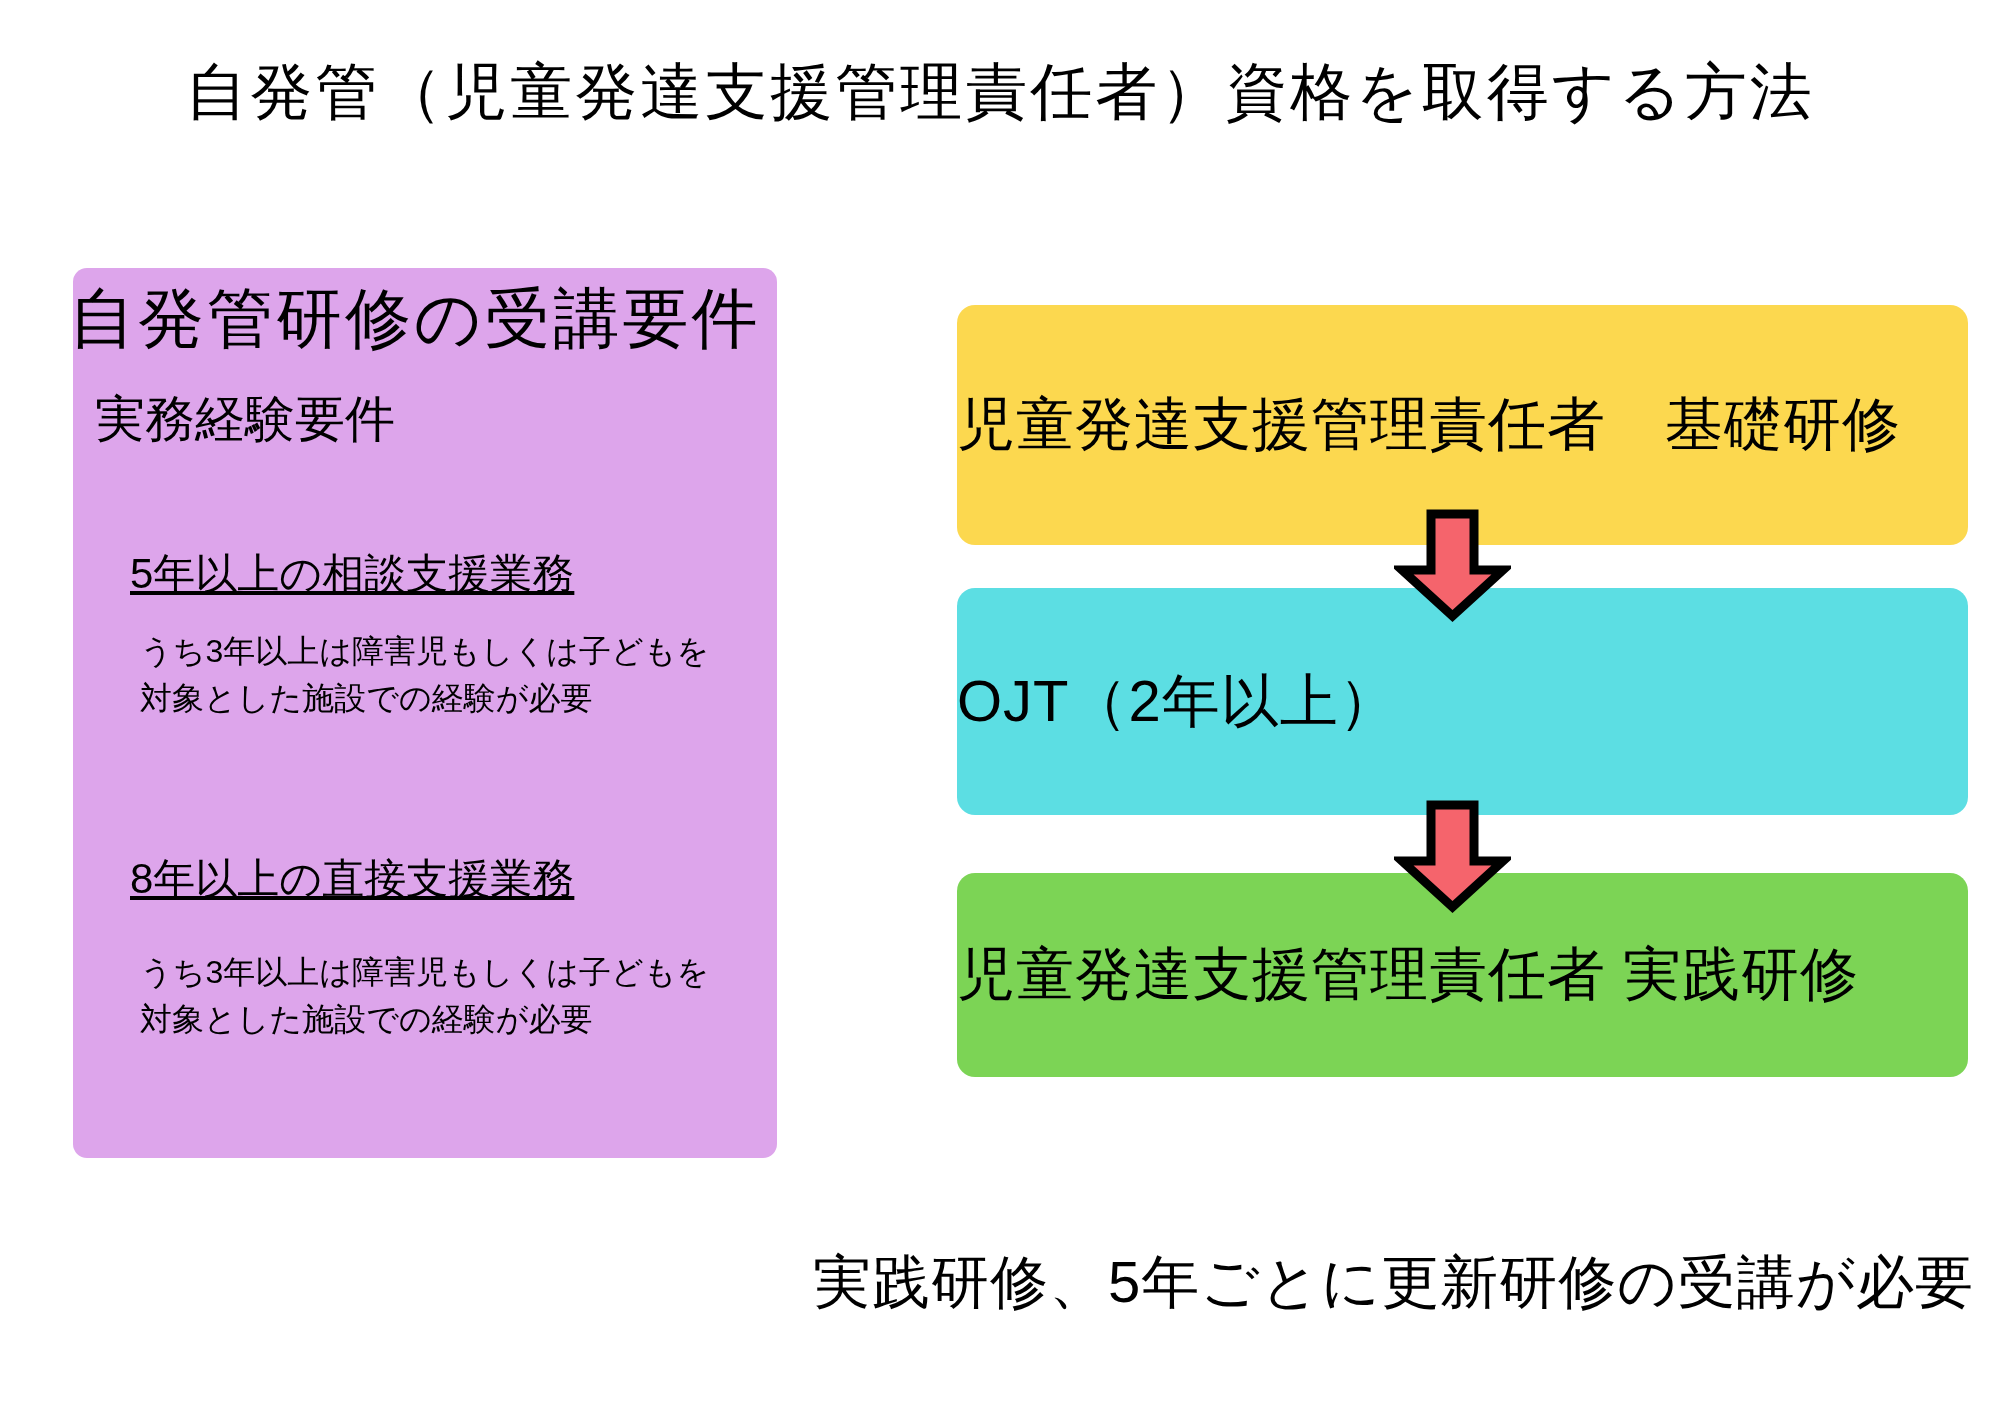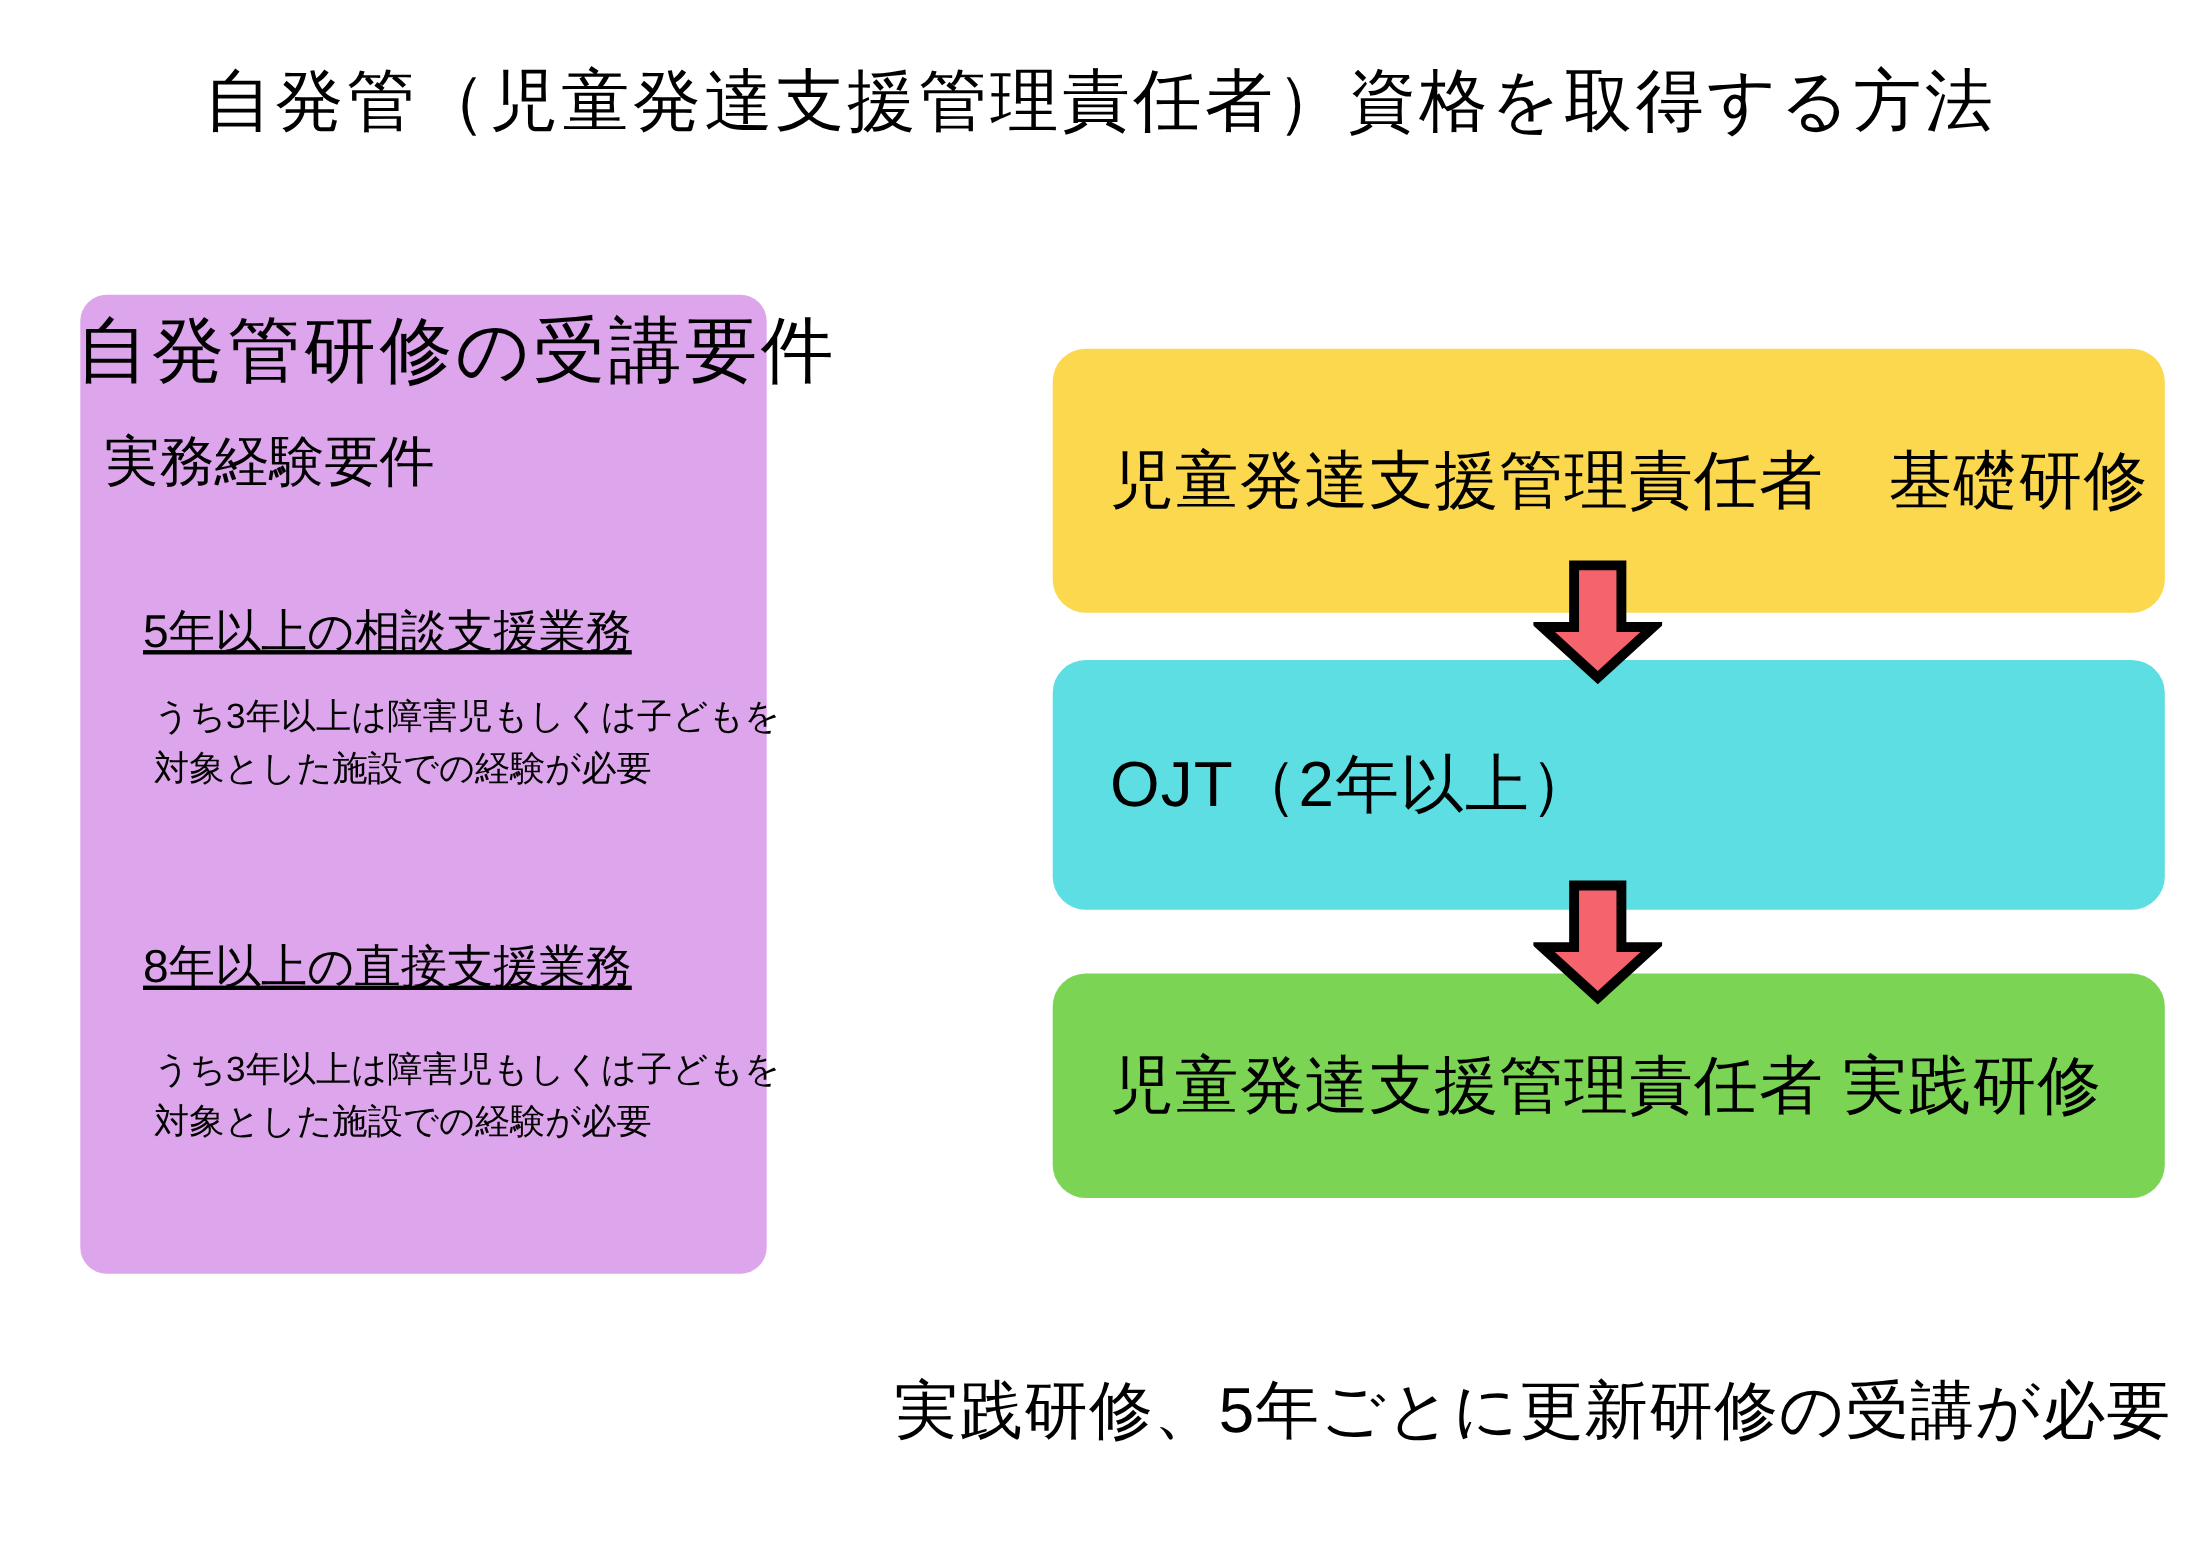--- a/index.html
+++ b/index.html
@@ -23,23 +23,23 @@
     text-align: center;
     font-size: 62px;
     font-weight: 500;
     letter-spacing: 3px;
     white-space: nowrap;
   }
   .req-panel {
     position: absolute;
     left: 73px;
     top: 268px;
-    width: 624px;
+    width: 704px;
     height: 890px;
-    border-radius: 24px;
+    border-radius: 14px;
     background: #dda5eb;
   }
   .req-heading {
     position: absolute;
     left: -4px;
     top: 6px;
     font-size: 66px;
     font-weight: 500;
     letter-spacing: 3px;
     white-space: nowrap;
@@ -68,29 +68,27 @@
     font-size: 32px;
     line-height: 47px;
     font-weight: 400;
   }
   .req-item-1 .req-note { margin-top: 42px; }
   .req-note span { display: block; }
   .flow-step {
     position: absolute;
     left: 957px;
     width: 1011px;
-    border-radius: 30px;
+    border-radius: 18px;
     display: flex;
     align-items: center;
-    padding-left: 52px;
     font-size: 58px;
     font-weight: 500;
     letter-spacing: 1px;
     white-space: nowrap;
-    margin-top: 12px;
   }
   .flow-step-0 { top: 305px; height: 240px; }
   .flow-step-1 { top: 588px; height: 227px; }
   .flow-step-2 { top: 873px; height: 204px; }
   .flow-arrow {
     position: absolute;
     left: 1394px;
     width: 117px;
     height: 115px;
     z-index: 5;

